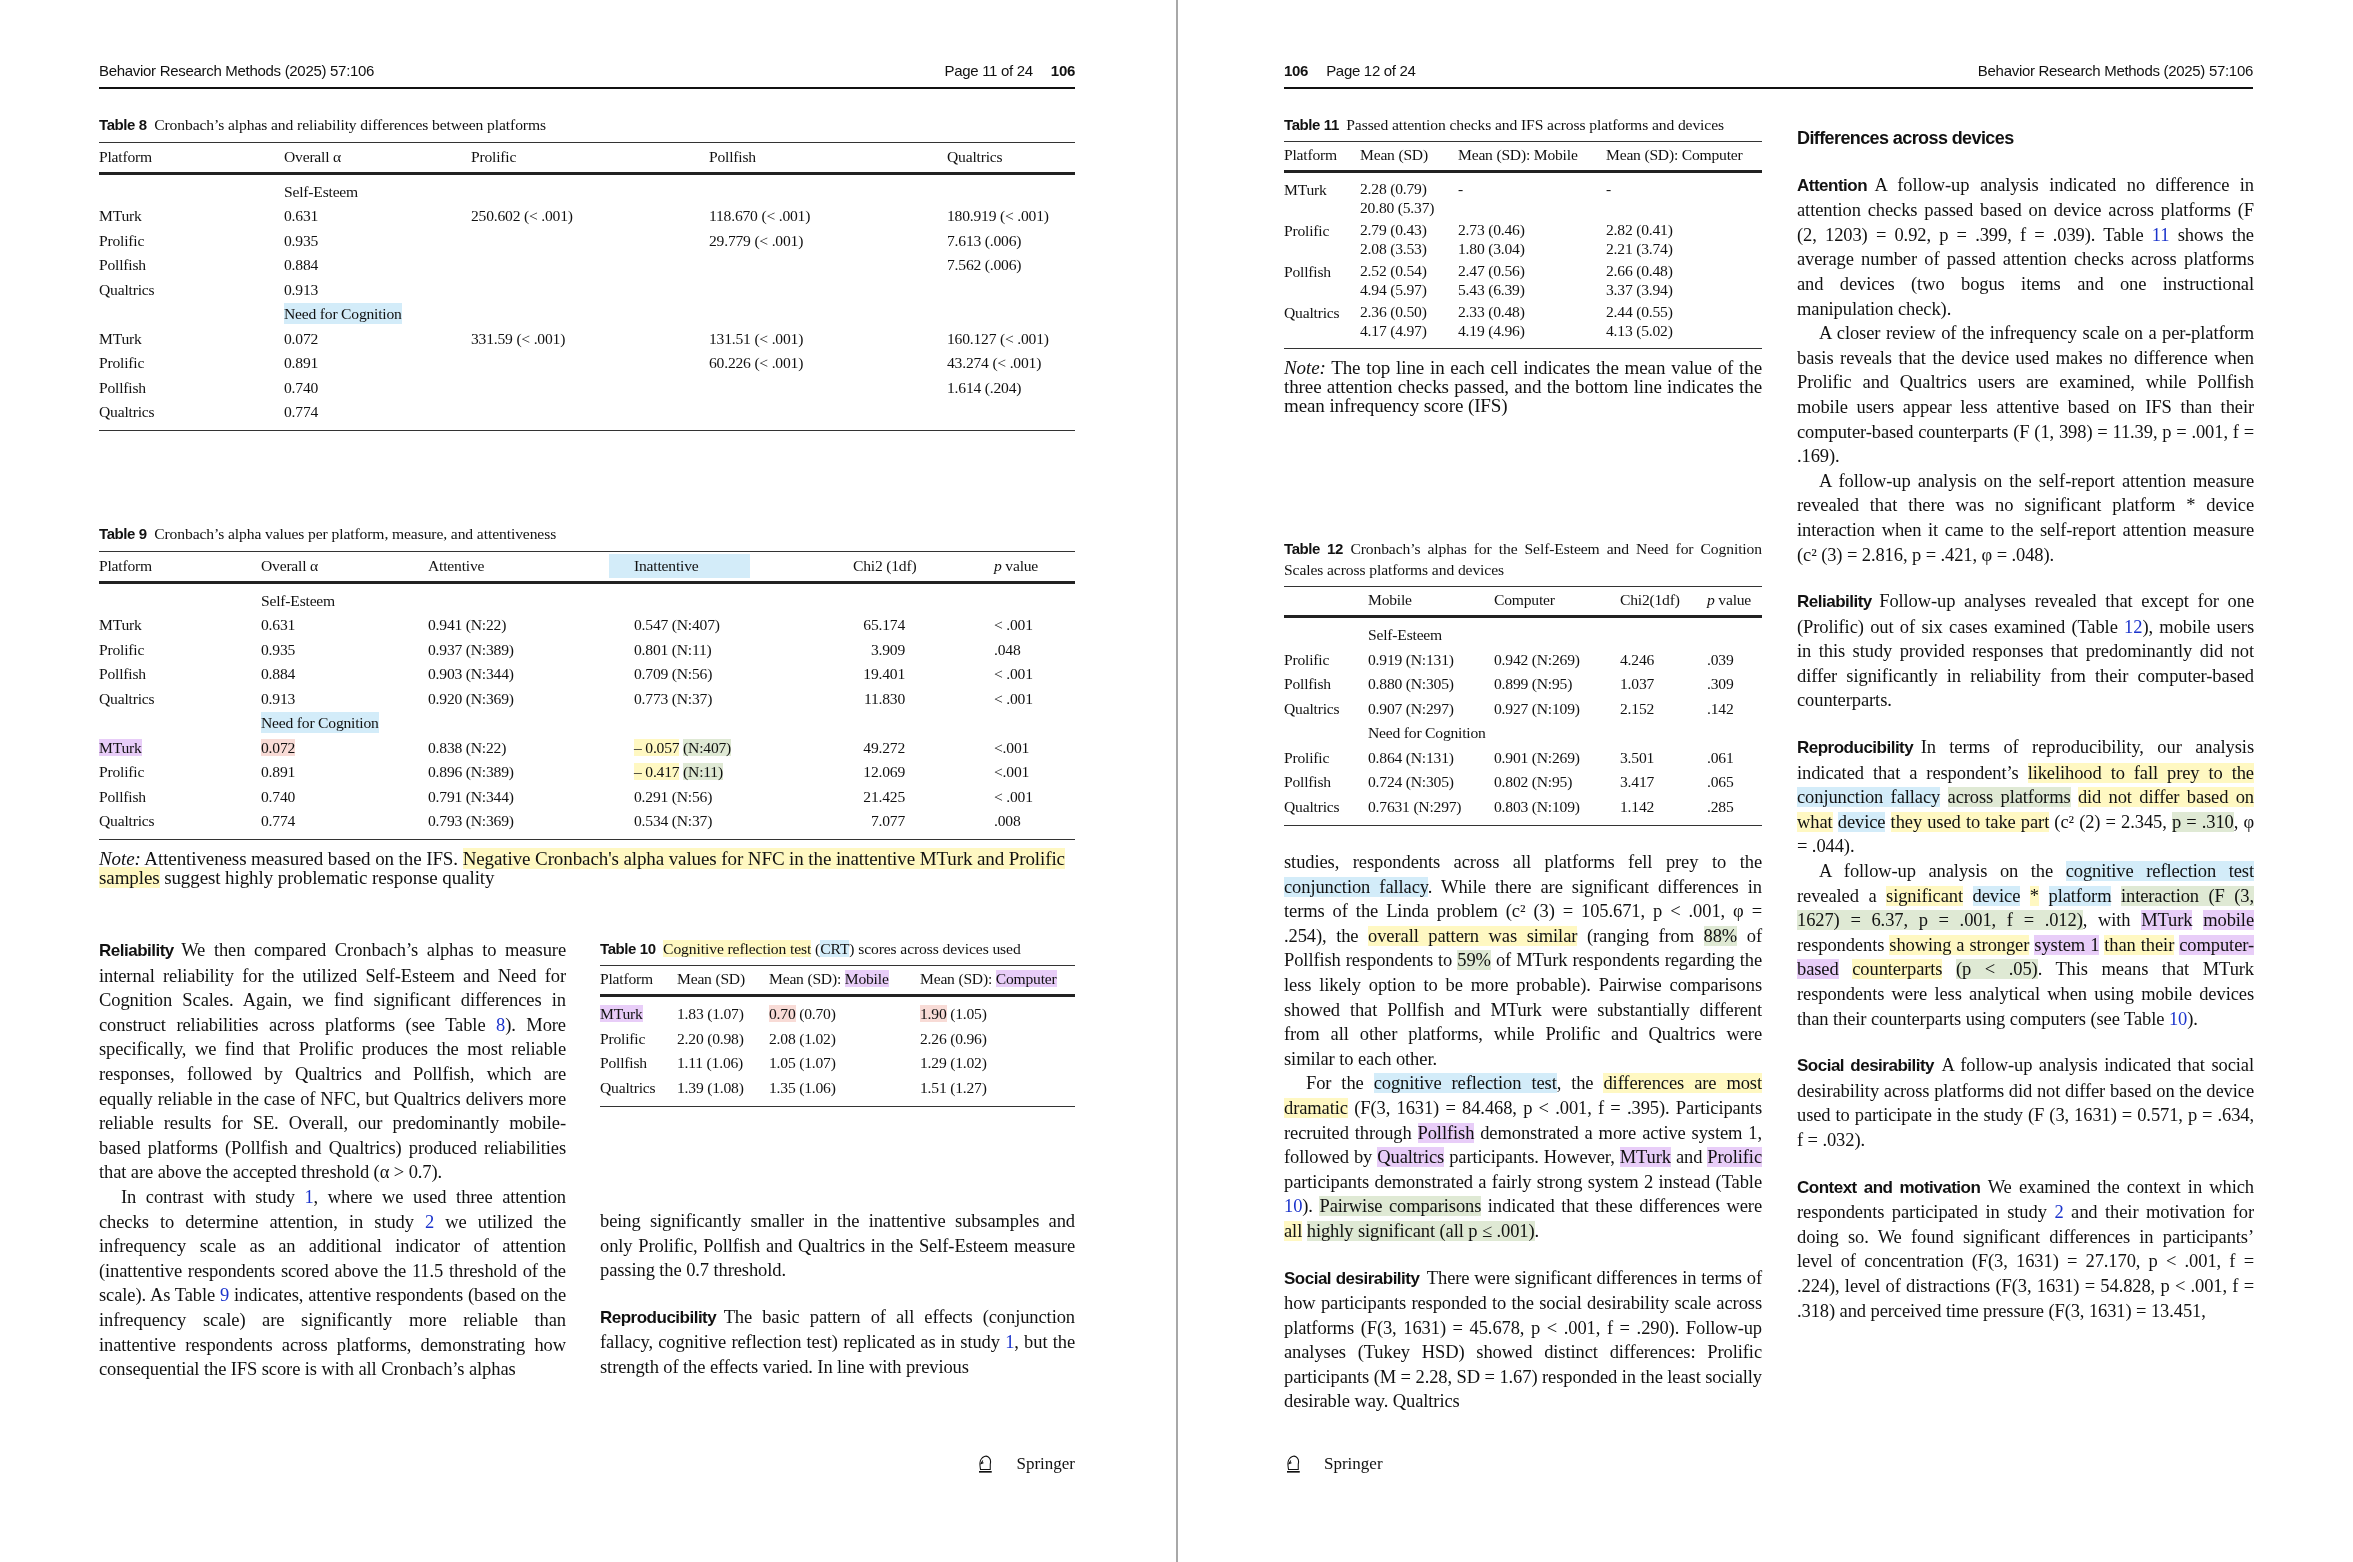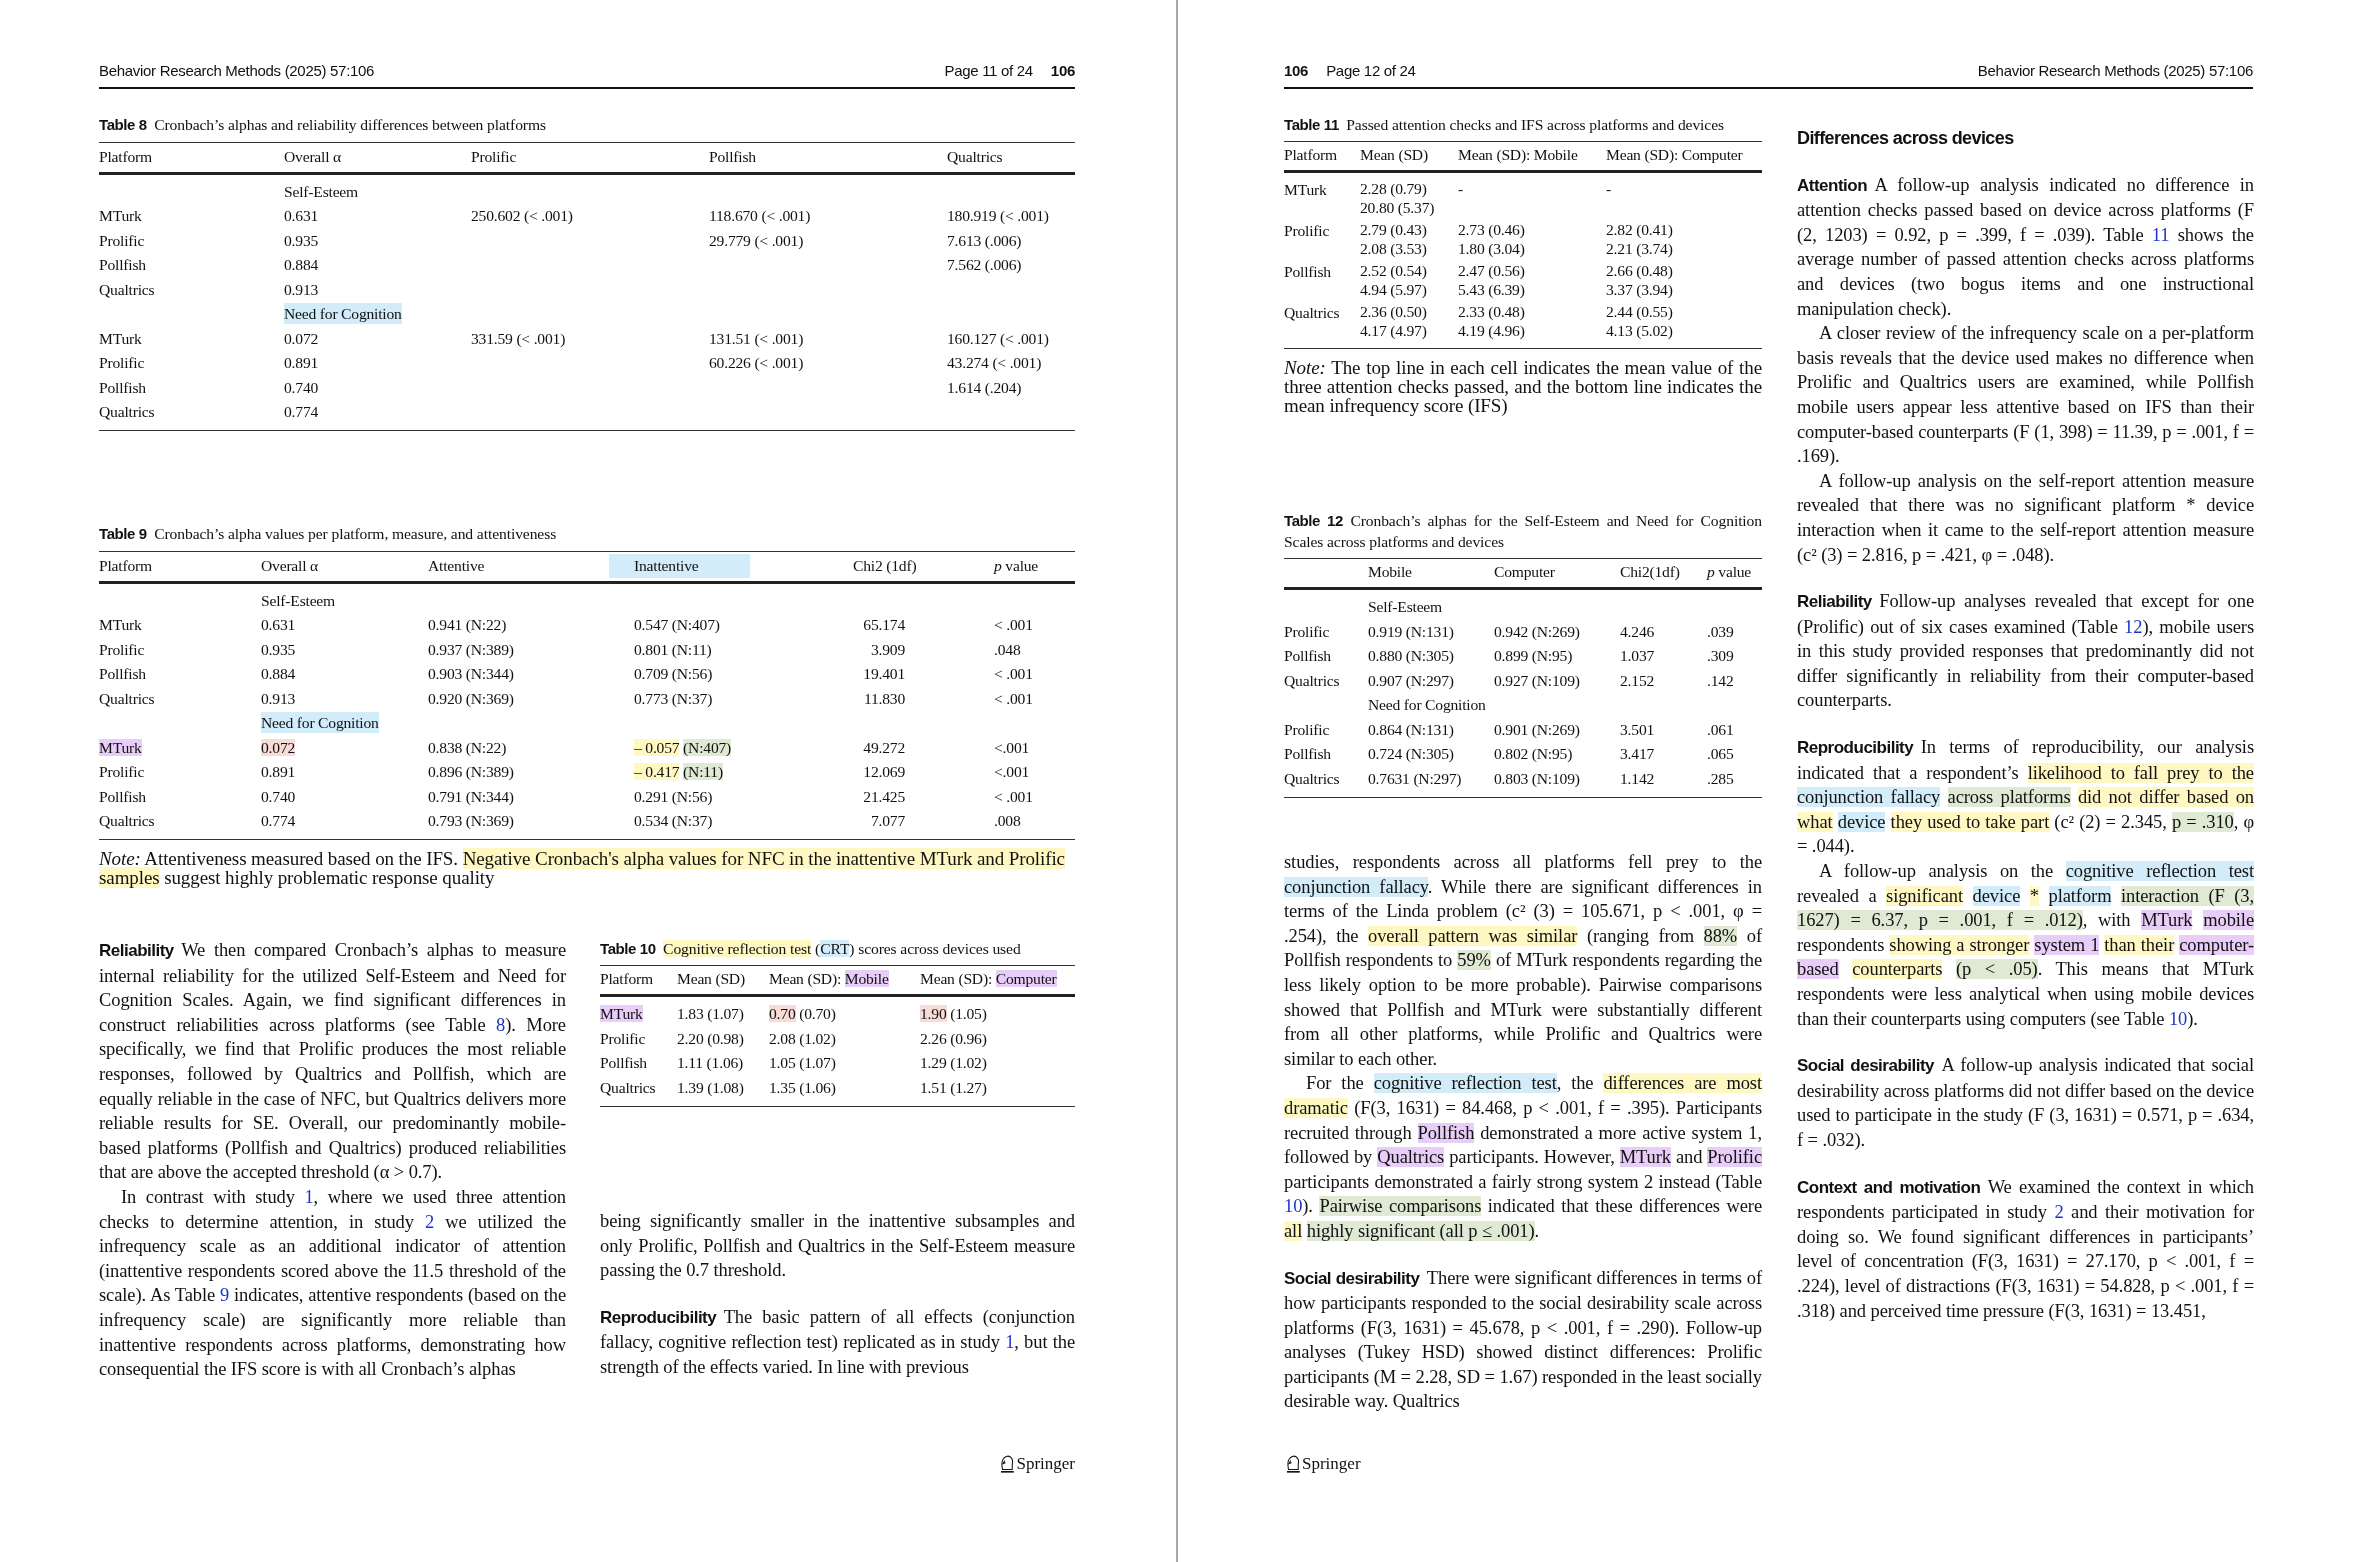--- a/index.html
+++ b/index.html
@@ -34,21 +34,21 @@
   .body-text p.indent { text-indent:22px; }
   .runin { font-family:"Liberation Sans","DejaVu Sans",sans-serif; font-weight:bold; font-size:17px; letter-spacing:-0.5px; margin-right:7.4px; }
   .sect { font-family:"Liberation Sans","DejaVu Sans",sans-serif; font-weight:bold; font-size:18px; letter-spacing:-0.6px; }
   .ref { color:#1a33cc; }
   .hl-yellow { background:#fff8c2; }
   .hl-green  { background:#dfe9d4; }
   .hl-blue   { background:#d3ecf9; }
   .hl-purple { background:#e8cdf8; }
   .hl-pink   { background:#f8dbd6; }
 
-  .springer { position:absolute; top:1453px; font-size:17px; display:flex; align-items:center; gap:0; }
+  .springer { position:absolute; top:1453px; font-size:17px; display:flex; align-items:center; gap:22px; }
   .springer svg { width:18px; height:21px; }
 </style>
 </head>
 <body>
 
 <div class="divider"></div>
 
 <div class="page left">
   <div class="runhead">
     <span>Behavior Research Methods (2025) 57:106</span>
@@ -399,21 +399,21 @@
             <td style="line-height: 19px;">
               <div>2.44 (0.55)</div>
               <div>4.13 (5.02)</div>
             </td>
           </tr>
         </tbody>
     </table>
     <div class="note" style="margin-top:9px; text-align:justify;"><i>Note:</i> <span>The top line in each cell indicates the mean value of the three attention checks passed, and the bottom line indicates the mean infrequency score (IFS)</span></div>
   </div>
 
-  <div style="position:absolute; top:510px; left:0; width:478px;">
+  <div style="position:absolute; top:538px; left:0; width:478px;">
     <div class="caption" style="text-align:justify;">
       <span class="lbl">Table 12</span><span>Cronbach’s alphas for the Self-Esteem and Need for Cognition Scales across platforms and devices</span>
     </div>
     <table class="t" style="margin-top:6px; font-size:15.6px;">
       <colgroup>
           <col style="width:84px">
           <col style="width:126px">
           <col style="width:126px">
           <col style="width:87px">
           <col>

